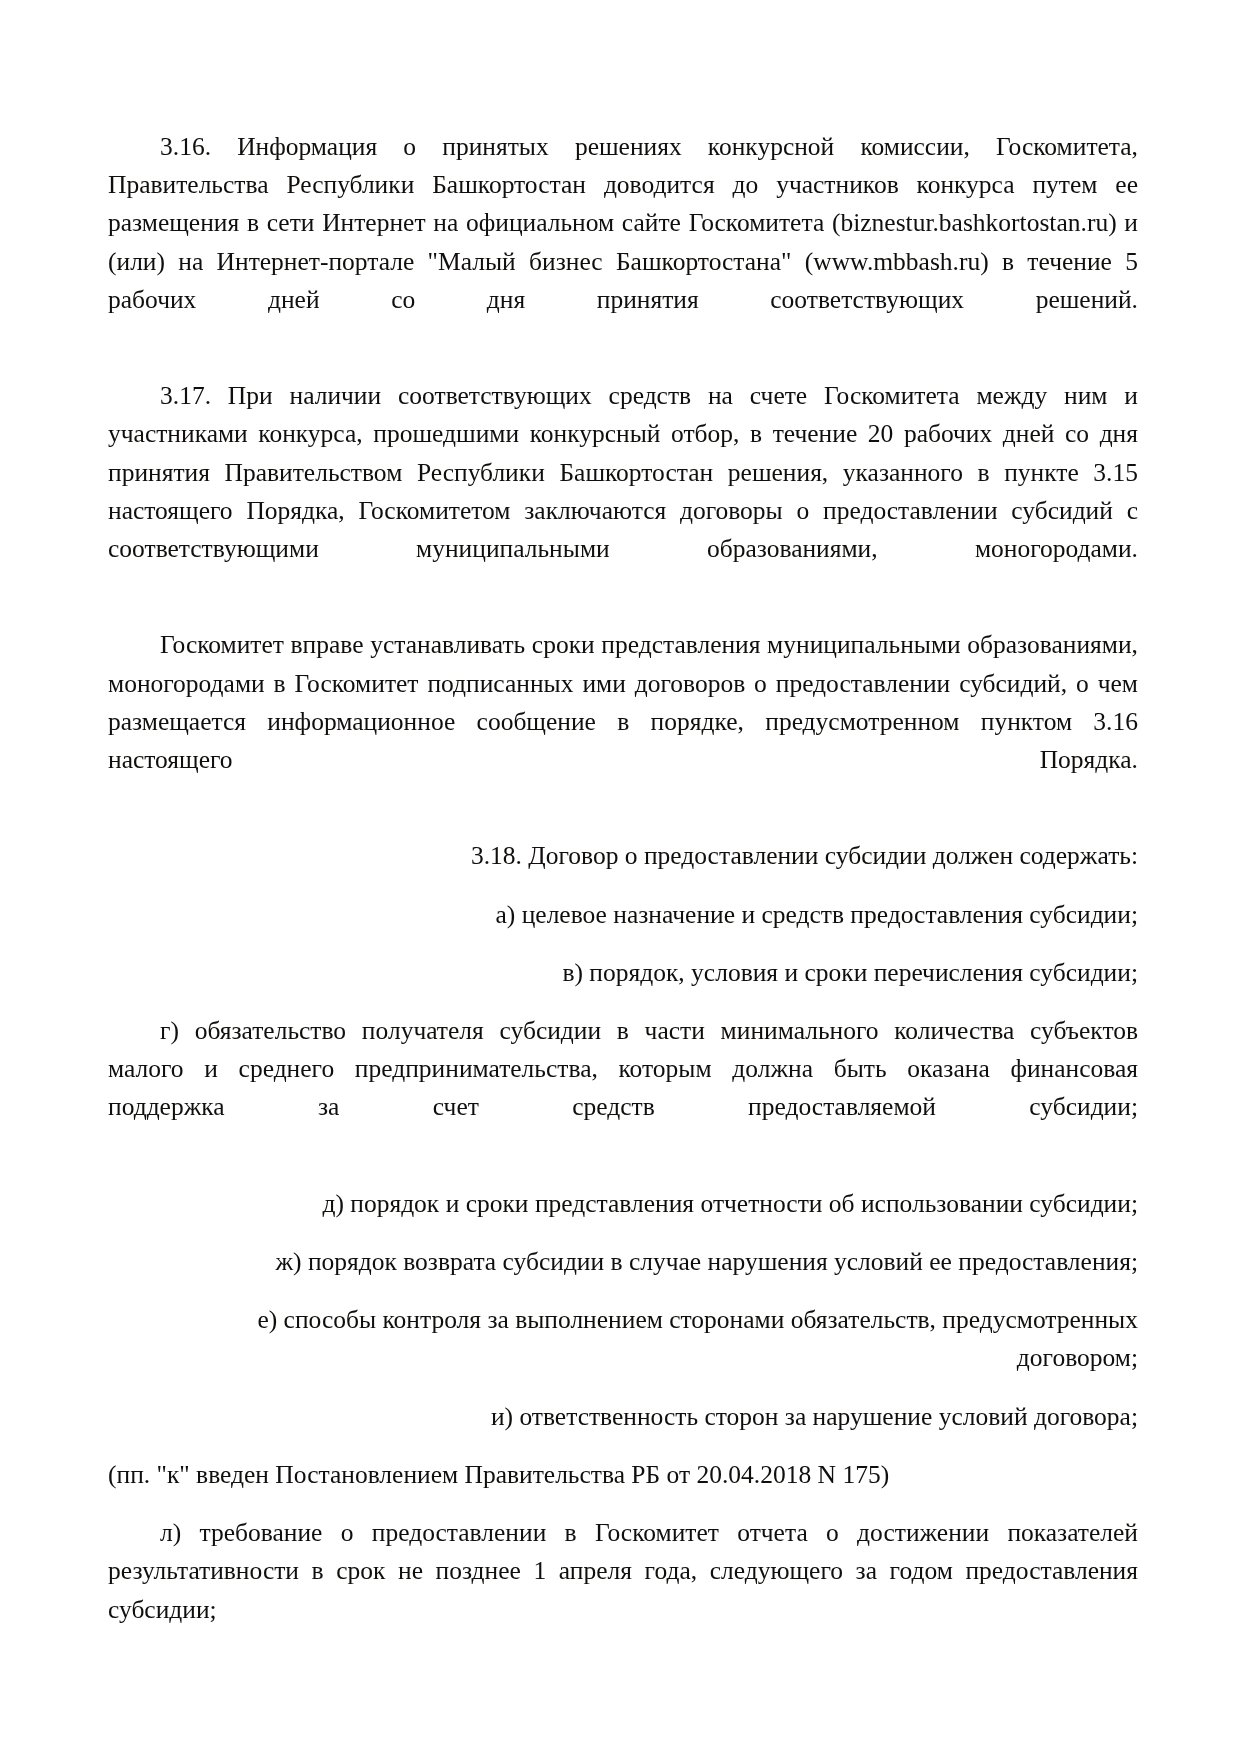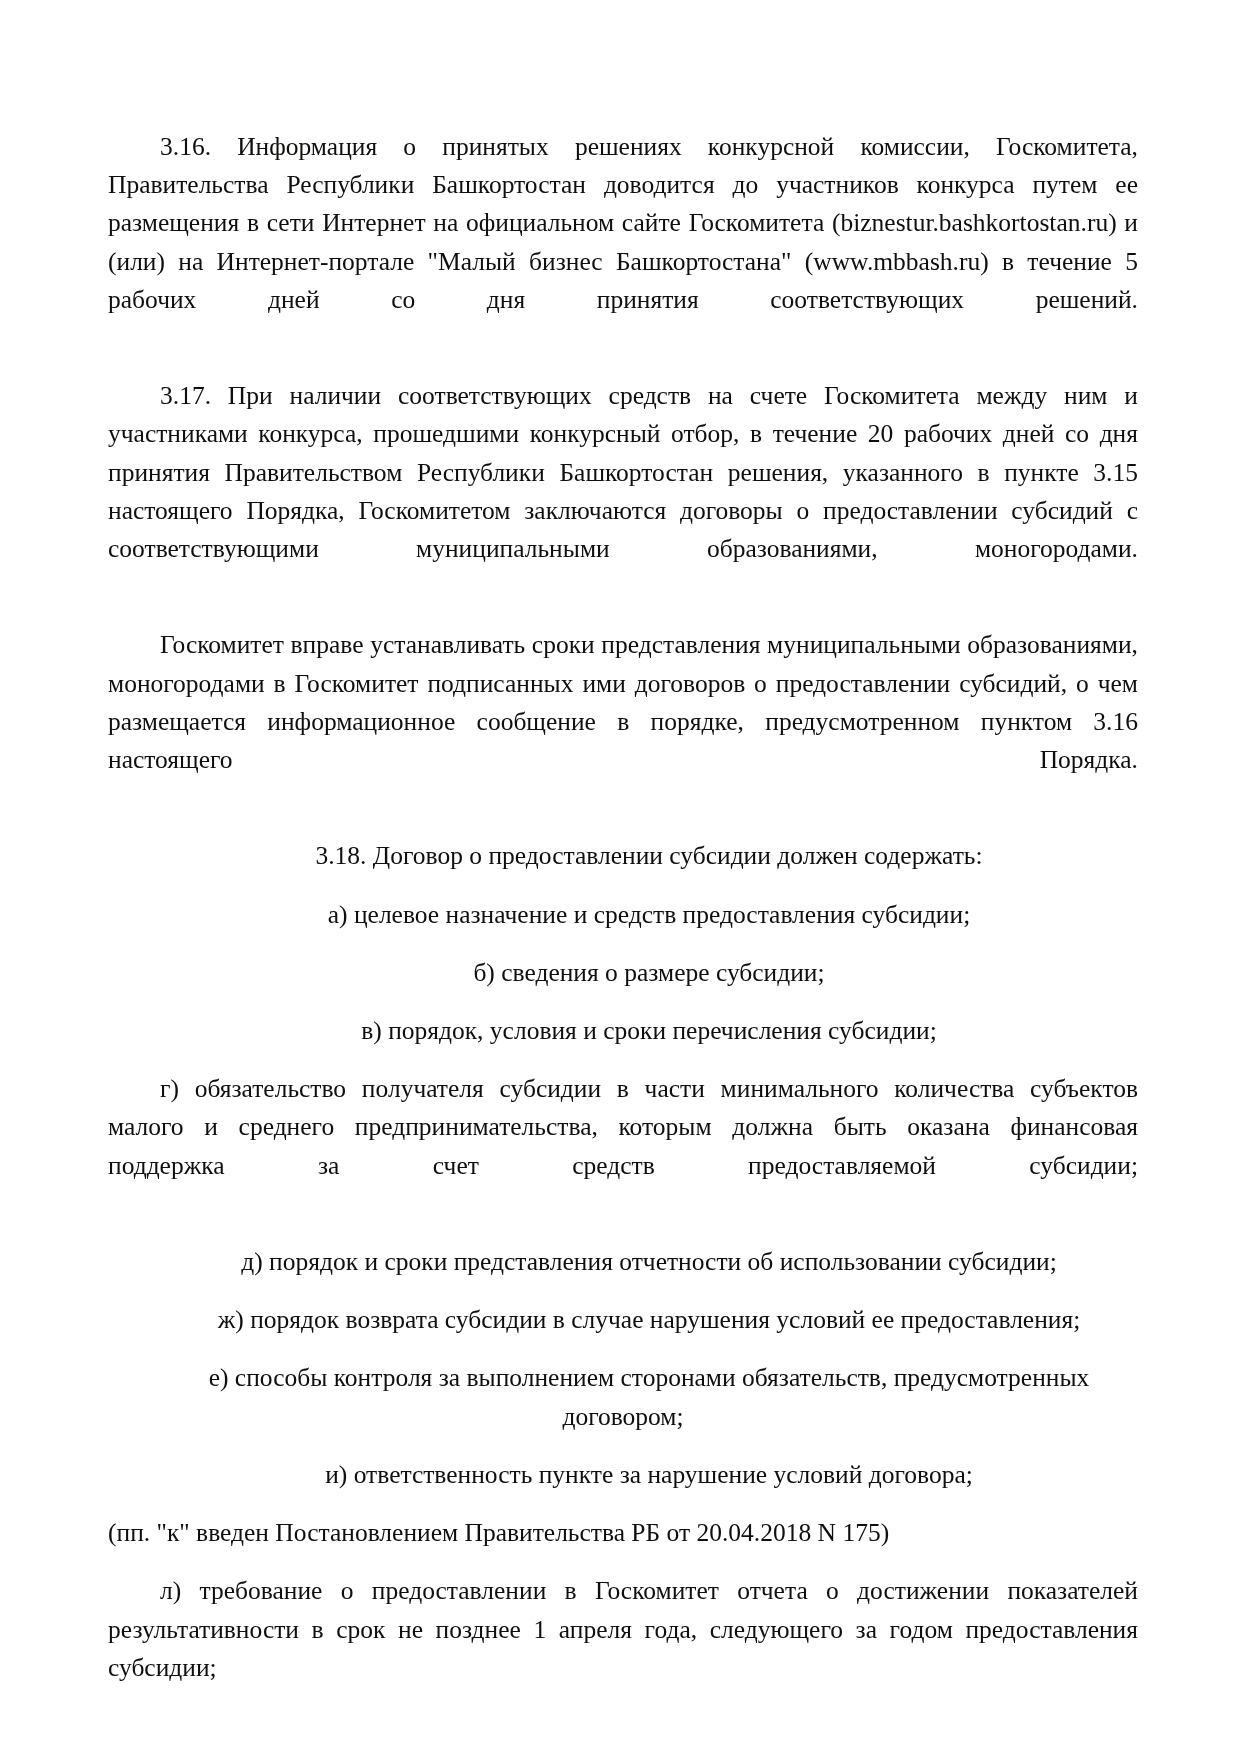--- a/index.html
+++ b/index.html
@@ -42,21 +42,21 @@
   p.para::after {
     content: "";
     display: inline-block;
     width: 100%;
     height: 0;
   }
   
   p.item {
     margin: 3px 0 20px 0;
     text-indent: 52px;
-    text-align: center;
+    text-align: right;
   }
   
   p.item-just {
     margin: 0 0 20px 0;
     text-indent: 52px;
     text-align: justify;
     text-justify: inter-word;
   }
   p.item-just::after {
     content: "";
@@ -85,33 +85,32 @@
     <p class="para">3.16. Информация о принятых решениях конкурсной комиссии, Госкомитета, Правительства Республики Башкортостан доводится до участников конкурса путем ее размещения в сети Интернет на официальном сайте Госкомитета (biznestur.bashkortostan.ru) и (или) на Интернет-портале "Малый бизнес Башкортостана" (www.mbbash.ru) в течение 5 рабочих дней со дня принятия соответствующих решений.</p>
 
     <p class="para">3.17. При наличии соответствующих средств на счете Госкомитета между ним и участниками конкурса, прошедшими конкурсный отбор, в течение 20 рабочих дней со дня принятия Правительством Республики Башкортостан решения, указанного в пункте 3.15 настоящего Порядка, Госкомитетом заключаются договоры о предоставлении субсидий с соответствующими муниципальными образованиями, моногородами.</p>
 
     <p class="para">Госкомитет вправе устанавливать сроки представления муниципальными образованиями, моногородами в Госкомитет подписанных ими договоров о предоставлении субсидий, о чем размещается информационное сообщение в порядке, предусмотренном пунктом 3.16 настоящего Порядка.</p>
 
     <p class="item">3.18. Договор о предоставлении субсидии должен содержать:</p>
 
     <p class="item">а) целевое назначение и средств предоставления субсидии;</p>
 
-    <p class="item">б) сведения о размере субсидии;</p>
 
     <p class="item">в) порядок, условия и сроки перечисления субсидии;</p>
 
     <p class="item-just">г) обязательство получателя субсидии в части минимального количества субъектов малого и среднего предпринимательства, которым должна быть оказана финансовая поддержка за счет средств предоставляемой субсидии;</p>
 
     <p class="item">д) порядок и сроки представления отчетности об использовании субсидии;</p>
 
     <p class="item">ж) порядок возврата субсидии в случае нарушения условий ее предоставления;</p>
 
     <p class="item">е) способы контроля за выполнением сторонами обязательств, предусмотренных договором;</p>
 
 
-    <p class="item">и) ответственность пункте за нарушение условий договора;</p>
+    <p class="item">и) ответственность сторон за нарушение условий договора;</p>
 
     <p class="note">(пп. "к" введен Постановлением Правительства РБ от 20.04.2018 N 175)</p>
 
     <p class="item-just tight">л) требование о предоставлении в Госкомитет отчета о достижении показателей результативности в срок не позднее 1 апреля года, следующего за годом предоставления субсидии;</p>
 
   </div>
 </div>
 
 </body></html>

